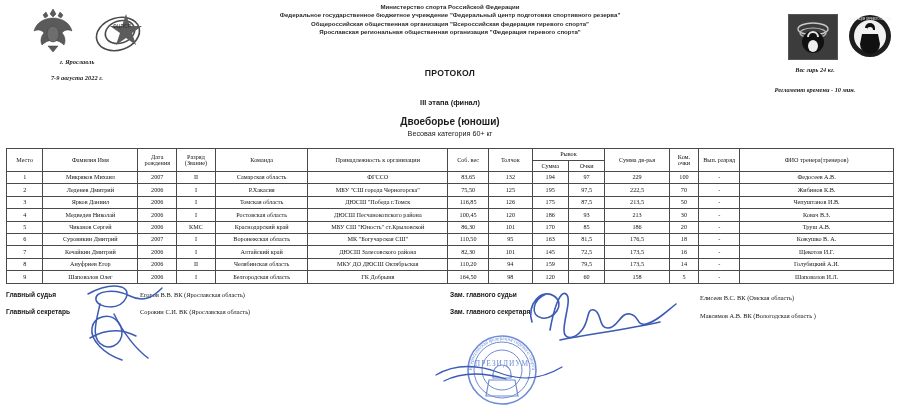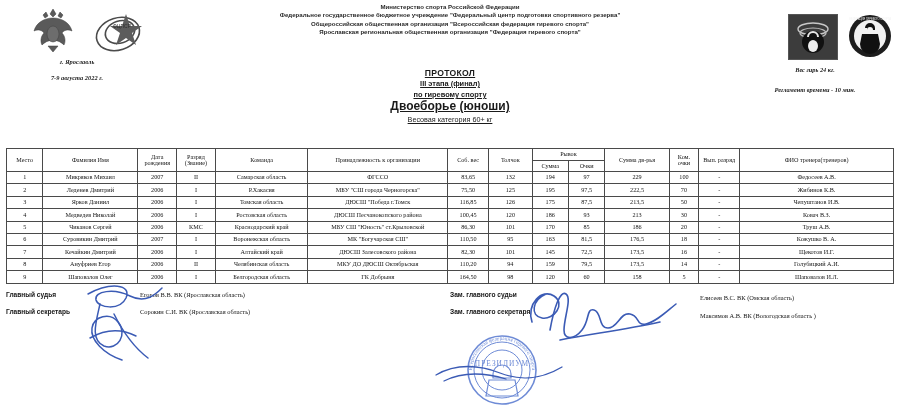--- a/index.html
+++ b/index.html
@@ -33,26 +33,26 @@
   .date{position:absolute;left:18px;top:74px;width:118px;text-align:center;
     font-style:italic;font-weight:700;font-size:6.4px;color:#222;}
 
   .weight-note{position:absolute;left:740px;top:66px;width:150px;text-align:center;
     font-style:italic;font-weight:700;font-size:6.3px;color:#222;}
   .time-note{position:absolute;left:740px;top:86px;width:150px;text-align:center;
     font-style:italic;font-weight:700;font-size:6.3px;color:#222;}
 
   
   .title-block{position:absolute;left:150px;top:68px;width:600px;text-align:center;
-    font-family:"Liberation Sans", sans-serif;text-decoration:underline;}
+    font-family:"Liberation Sans", sans-serif;}
   .t1{font-size:8.6px;font-weight:700;letter-spacing:.3px;}
-  .t2{font-size:7.4px;font-weight:700;margin-top:1px;text-align:center;}
+  .t2{font-size:7.4px;font-weight:700;margin-top:20px;text-align:center;}
   .t3{font-size:7.4px;font-weight:700;margin-top:4px;}
   .t4{font-size:7.4px;font-weight:700;margin-top:2px;}
-  .sub1{font-size:12px;font-weight:700;}
+  .sub1{font-size:10px;font-weight:700;margin-top:9px;}
   .sub2{font-size:7.2px;font-weight:400;margin-top:2px;}
 
   
   .tbl-wrap{position:absolute;left:6px;top:148px;width:888px;}
   table.proto{border-collapse:collapse;width:888px;
     font-family:"Liberation Serif", serif;font-size:6.2px;color:#151515;}
   table.proto th, table.proto td{
     border:0.7px solid #4a4a4a;text-align:center;vertical-align:middle;
     padding:0;line-height:1.05;
   }
@@ -138,21 +138,20 @@
   </div>
 
   <div class="city">г. Ярославль</div>
   <div class="date">7-9 августа 2022 г.</div>
   <div class="weight-note">Вес гирь  24 кг.</div>
   <div class="time-note">Регламент времени - 10 мин.</div>
 
   <div class="title-block">
     <div class="t1">ПРОТОКОЛ</div>
     <div class="t2">III этапа (финал)</div>
-    <div class="t4">по гиревому спорту</div>
     <div class="sub1">Двоеборье (юноши)</div>
     <div class="sub2">Весовая категория 60+ кг</div>
   </div>
 
   <div class="tbl-wrap">
   <table class="proto">
     <thead>
       <tr>
         <th class="c-place h-tall" rowspan="2">Место</th>
         <th class="c-name h-tall" rowspan="2">Фамилия Имя</th>

